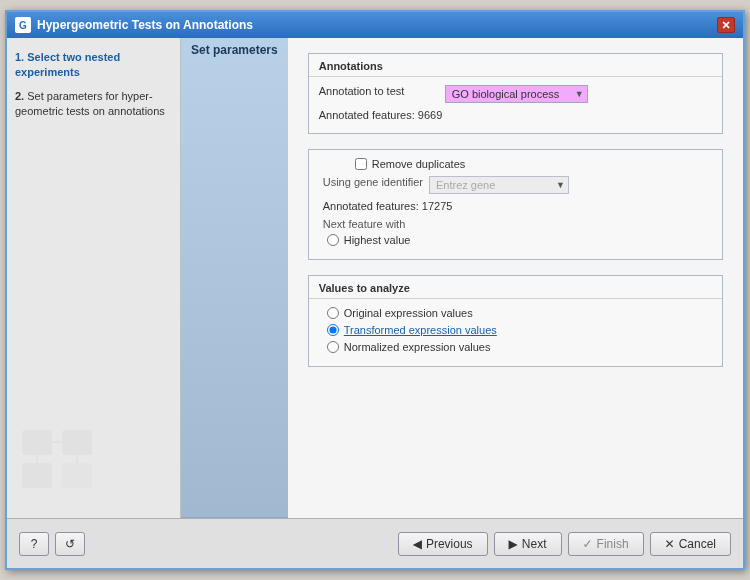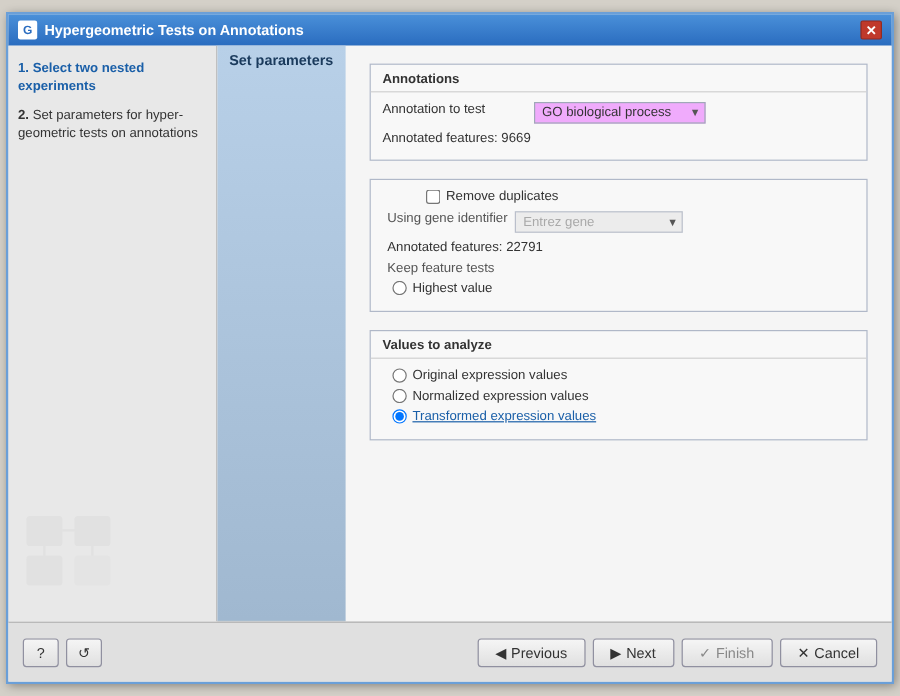--- a/index.html
+++ b/index.html
@@ -346,44 +346,44 @@
             </div>
             <div class="form-row sub-row">
               <span class="form-label-small">Using gene identifier</span>
               <div class="dropdown-wrapper">
                 <select class="dropdown dropdown-disabled" disabled=""><option>Entrez gene</option><option>Ensembl gene</option><option>RefSeq</option></select>
                 <span class="dropdown-arrow">▼</span>
               </div>
             </div>
             <div class="annotated-features sub-row">
               <span>Annotated features:</span>
-              <span>22791</span>
-            </div>
-            <div class="keep-feature-label">Keep feature tests</div>
+              <span>17275</span>
+            </div>
+            <div class="keep-feature-label">Next feature with</div>
             <div class="radio-row">
               <input type="radio" name="keepFeature" id="highestValue" style="">
               <label class="radio-label" for="highestValue">Highest value</label>
             </div>
           </div>
         </div>
 
         <div class="group-box">
           <div class="group-title">Values to analyze</div>
           <div class="group-content">
             <div class="radio-row">
               <input type="radio" name="valuesAnalyze" id="originalExp" style="">
               <label class="radio-label" for="originalExp">Original expression values</label>
             </div>
+            <div class="radio-row radio-row-selected">
+              <input type="radio" name="valuesAnalyze" id="transformedExp" checked="" style="">
+              <label class="radio-label" for="transformedExp" style="color:#1a5fa8;text-decoration:underline;">Transformed expression values</label>
+            </div>
             <div class="radio-row">
               <input type="radio" name="valuesAnalyze" id="normalizedExp" style="">
               <label class="radio-label" for="normalizedExp">Normalized expression values</label>
-            </div>
-            <div class="radio-row radio-row-selected">
-              <input type="radio" name="valuesAnalyze" id="transformedExp" checked="" style="">
-              <label class="radio-label" for="transformedExp" style="color:#1a5fa8;text-decoration:underline;">Transformed expression values</label>
             </div>
           </div>
         </div>
 
       </div>
     </div>
   </div>
 
   <div class="footer">
     <div class="footer-left">

